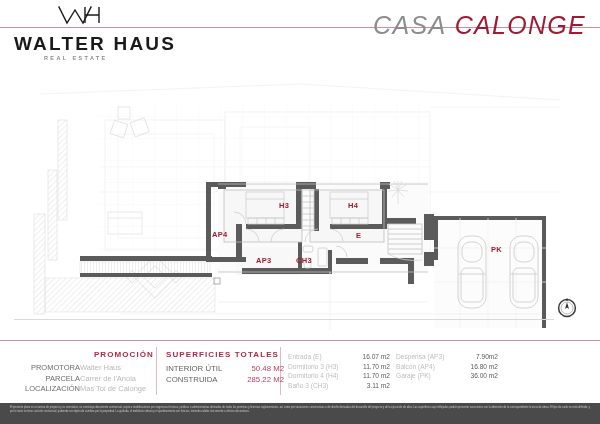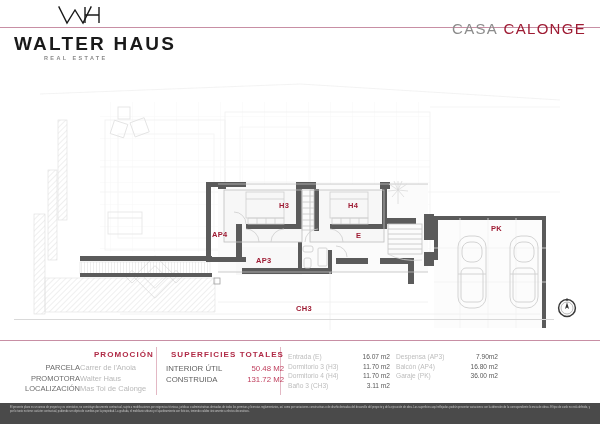--- a/index.html
+++ b/index.html
@@ -24,22 +24,22 @@
   .brand-name {
     position: absolute; left: 14px; top: 33px;
     font-size: 19px; font-weight: bold; letter-spacing: 2.2px; color: #1a1a1a;
     white-space: nowrap;
   }
   .brand-sub {
     position: absolute; left: 44px; top: 55px;
     font-size: 5.5px; font-weight: bold; letter-spacing: 2.4px; color: #8a8a8a;
   }
   .title-wrap {
-    position: absolute; right: 14px; top: 20px;
-    font-size: 15px; letter-spacing: 1.3px; white-space: nowrap;
+    position: absolute; right: 14px; top: 11px;
+    font-size: 25px; letter-spacing: 1.3px; white-space: nowrap; font-style: italic;
   }
   .title-casa { color: #8c8c8c; font-weight: 300; }
   .title-calonge { color: #9e1b33; font-weight: 400; }
 
   
   .plan { position: absolute; left: 0; top: 72px; width: 600px; height: 262px; }
   .plan svg { display: block; }
   .room-label {
     position: absolute; font-size: 7.5px; font-weight: bold;
     color: #9e1b33; letter-spacing: 0.3px; white-space: nowrap;
@@ -59,21 +59,21 @@
   }
 
   
   .info-rule-top {
     position: absolute; left: 0; top: 340px; width: 600px; height: 1px;
     background: #c88fa4;
   }
   .info { position: absolute; left: 0; top: 341px; width: 600px; height: 60px; }
 
   .col-promo { position: absolute; left: 14px; top: 9px; width: 140px; text-align: right; }
-  .col-super { position: absolute; left: 166px; top: 9px; width: 118px; text-align: right; }
+  .col-super { position: absolute; left: 166px; top: 9px; width: 118px; }
   .col-a     { position: absolute; left: 288px; top: 11px; width: 106px; }
   .col-b     { position: absolute; left: 396px; top: 11px; width: 120px; }
 
   .col-head {
     font-size: 8px; font-weight: bold; letter-spacing: 1.1px;
     color: #b02a46; margin-bottom: 4px; white-space: nowrap;
   }
   .kv { display: flex; font-size: 7.5px; line-height: 10.5px; white-space: nowrap; }
   .kv .k { color: #6b6b6b; }
   .kv .v { color: #b9b9b9; }
@@ -318,66 +318,66 @@
         <line x1="218" y1="230" x2="428" y2="230"></line>
         <line x1="330" y1="200" x2="330" y2="258"></line>
         <line x1="120" y1="242" x2="540" y2="242"></line>
         <rect x="214" y="206" width="6" height="6" stroke="#9e9e9e"></rect>
       </g>
     </svg>
 
     <div class="room-label" style="left:212px; top:158px;">AP4</div>
     <div class="room-label" style="left:256px; top:184px;">AP3</div>
     <div class="room-label" style="left:279px; top:129px;">H3</div>
-    <div class="room-label" style="left:296px; top:184px;margin-top:48px;">CH3</div>
+    <div class="room-label" style="left:296px; top:184px;">CH3</div>
     <div class="room-label" style="left:348px; top:129px;">H4</div>
     <div class="room-label" style="left:356px; top:159px;">E</div>
-    <div class="room-label" style="left:491px; top:152px;text-align:center;">PK</div>
+    <div class="room-label" style="left:491px; top:173px;text-align:center;">PK</div>
   </div>
 
   <div class="plan-baseline"></div>
   <div class="compass">
     <svg viewBox="0 0 22 22" width="22" height="22">
       <circle cx="11" cy="11" r="8.4" fill="none" stroke="#3a3a3a" stroke-width="1.5"></circle>
       <circle cx="11" cy="11" r="6" fill="#fdfdfd" stroke="#8a8a8a" stroke-width="0.6"></circle>
       <path d="M11,5.2 L13,12 L11,10.6 L9,12 Z" fill="#2e2e2e"></path>
       <rect x="10.2" y="1.6" width="1.6" height="2.2" fill="#3a3a3a"></rect>
     </svg>
   </div>
 
   <div class="info-rule-top"></div>
   <div class="info">
     <div class="vdiv d1"></div>
     <div class="vdiv d2"></div>
 
     <div class="col-promo">
       <div class="col-head">PROMOCIÓN</div>
       <div class="kv">
+        <span class="k">PROMOTORA</span>
+        <span class="v">Walter Haus</span>
+      </div>
+      <div class="kv">
         <span class="k">PARCELA</span>
         <span class="v">Carrer de l'Anoia</span>
-      </div>
-      <div class="kv">
-        <span class="k">PROMOTORA</span>
-        <span class="v">Walter Haus</span>
       </div>
       <div class="kv">
         <span class="k">LOCALIZACIÓN</span>
         <span class="v">Mas Toi de Calonge</span>
       </div>
     </div>
 
     <div class="col-super">
       <div class="col-head">SUPERFICIES TOTALES</div>
       <div class="srow">
         <span class="k">INTERIOR ÚTIL</span>
         <span class="v">50.48 M2</span>
       </div>
       <div class="srow">
         <span class="k">CONSTRUIDA</span>
-        <span class="v">131.72 M2</span>
+        <span class="v">285.22 M2</span>
       </div>
     </div>
 
     <div class="col-a">
       <div class="drow">
         <span class="k">Entrada (E)</span>
         <span class="v">16.07 m2</span>
       </div>
       <div class="drow">
         <span class="k">Dormitorio 3 (H3)</span>

